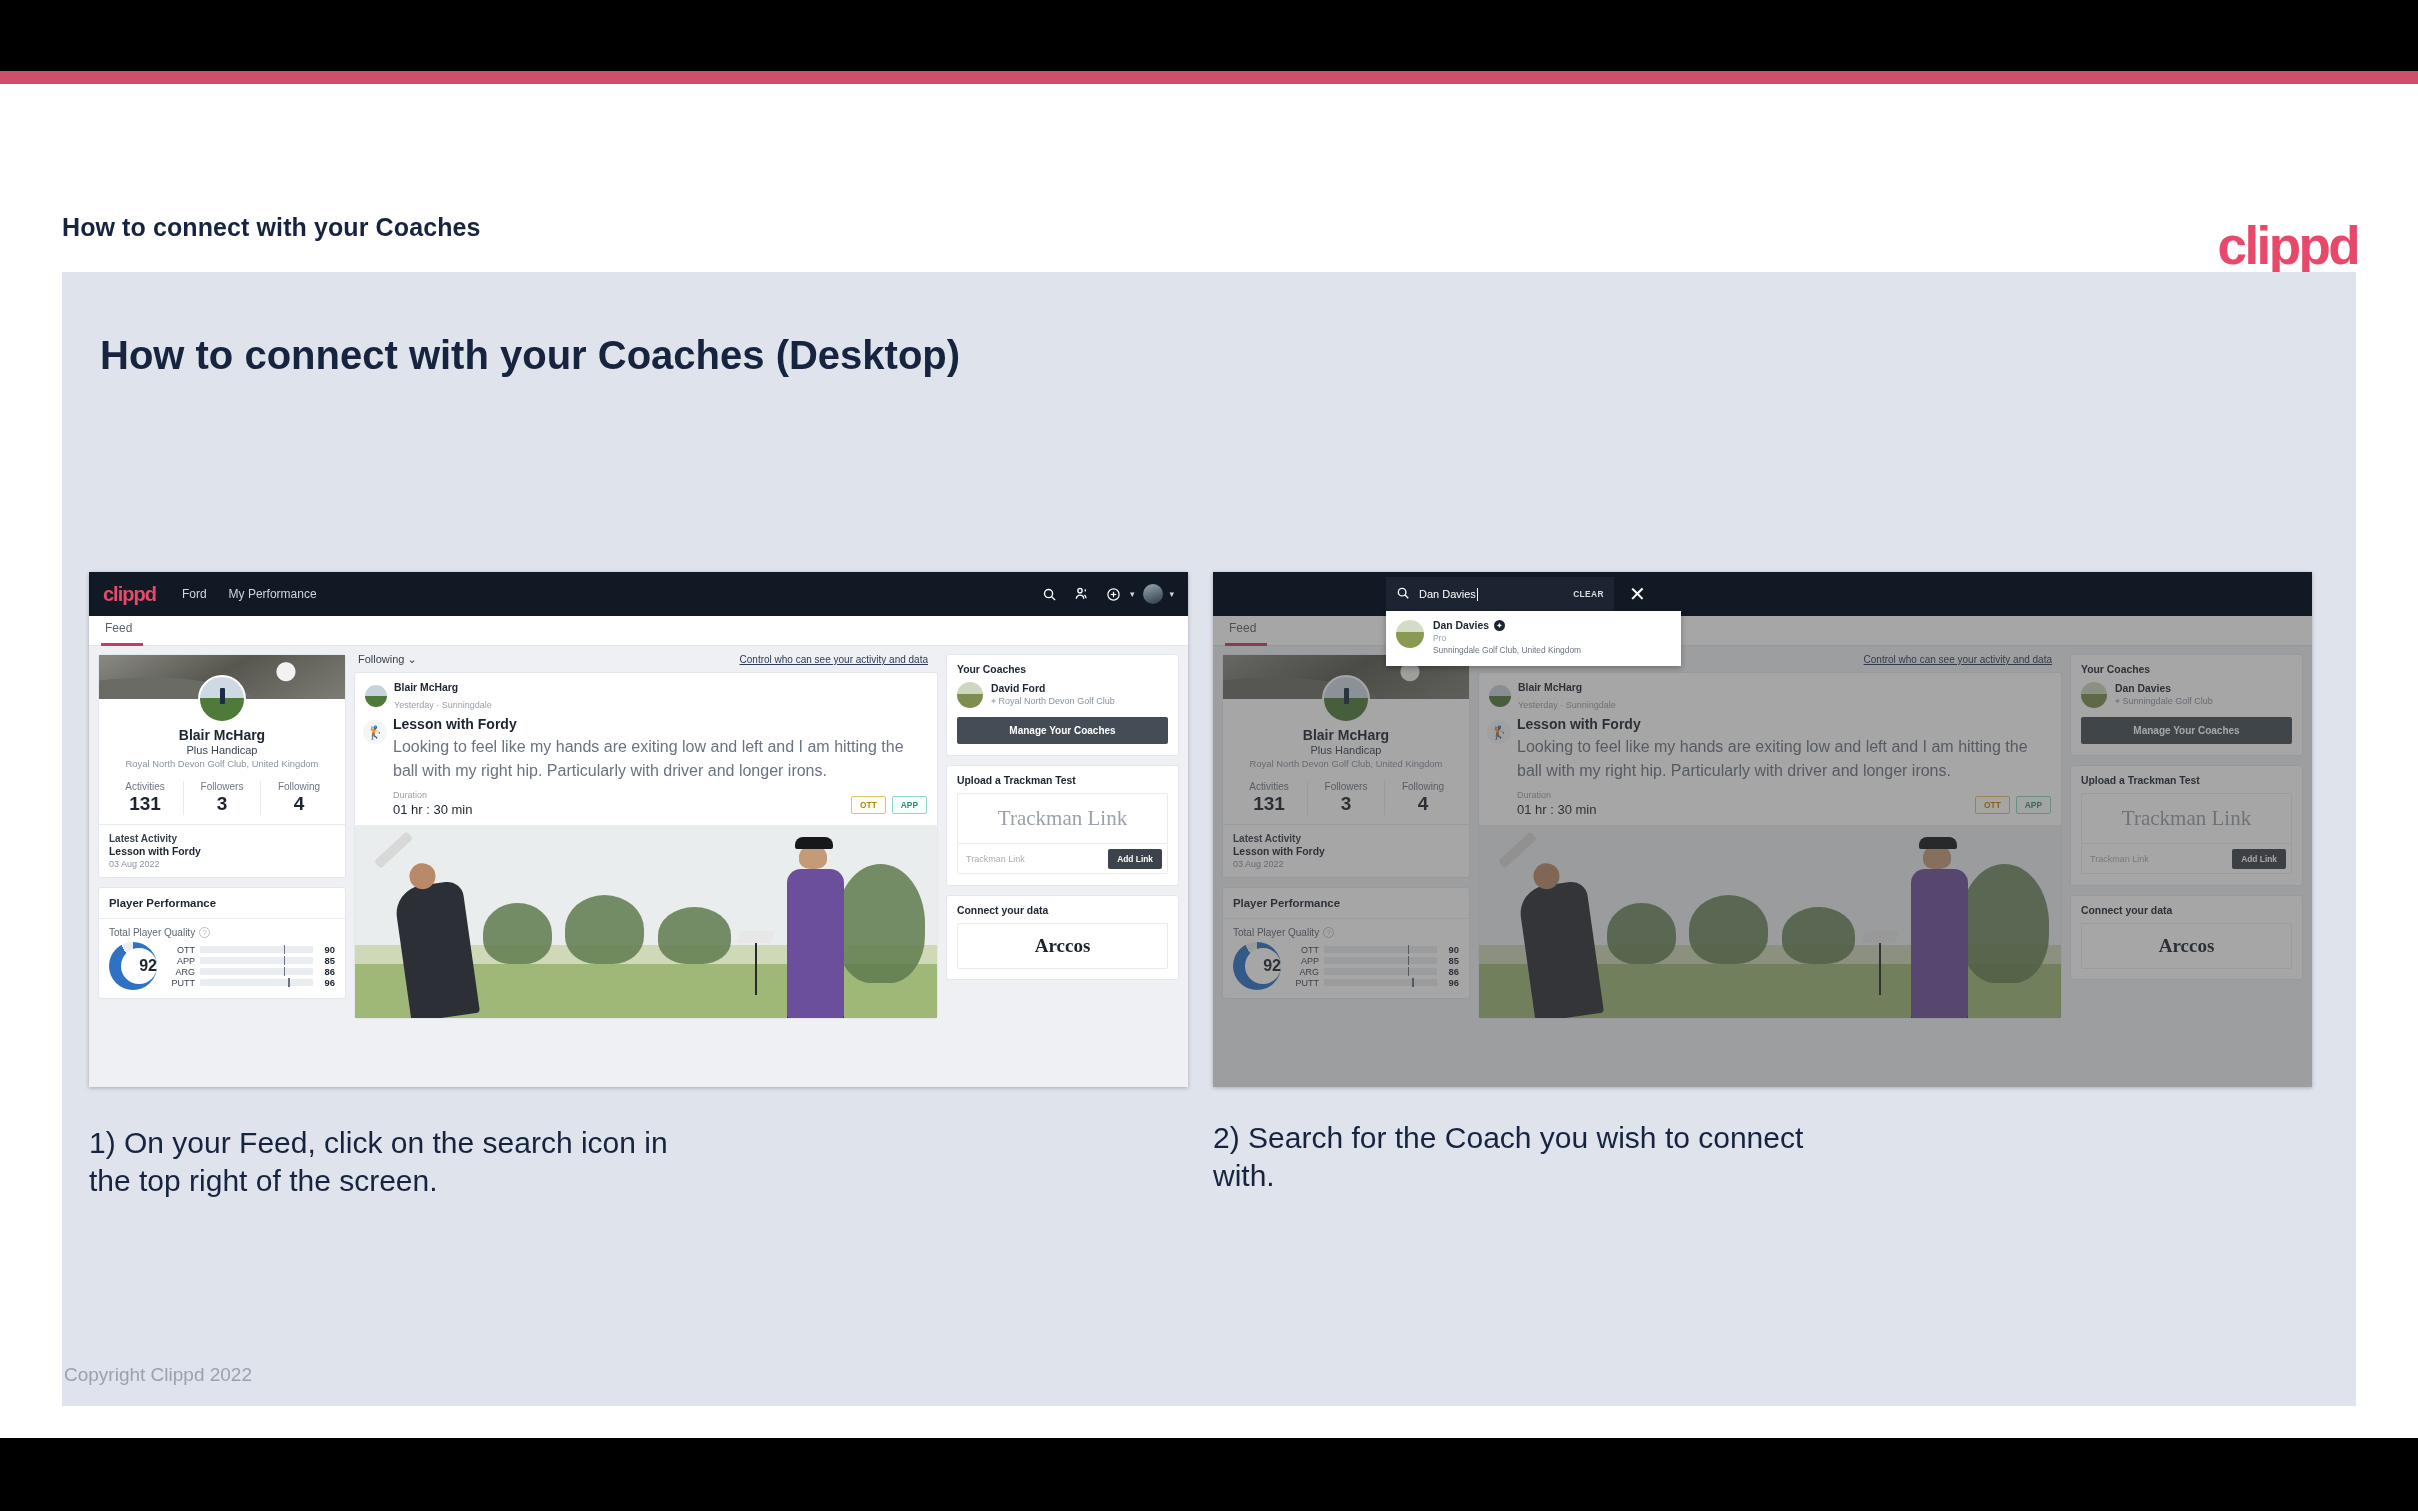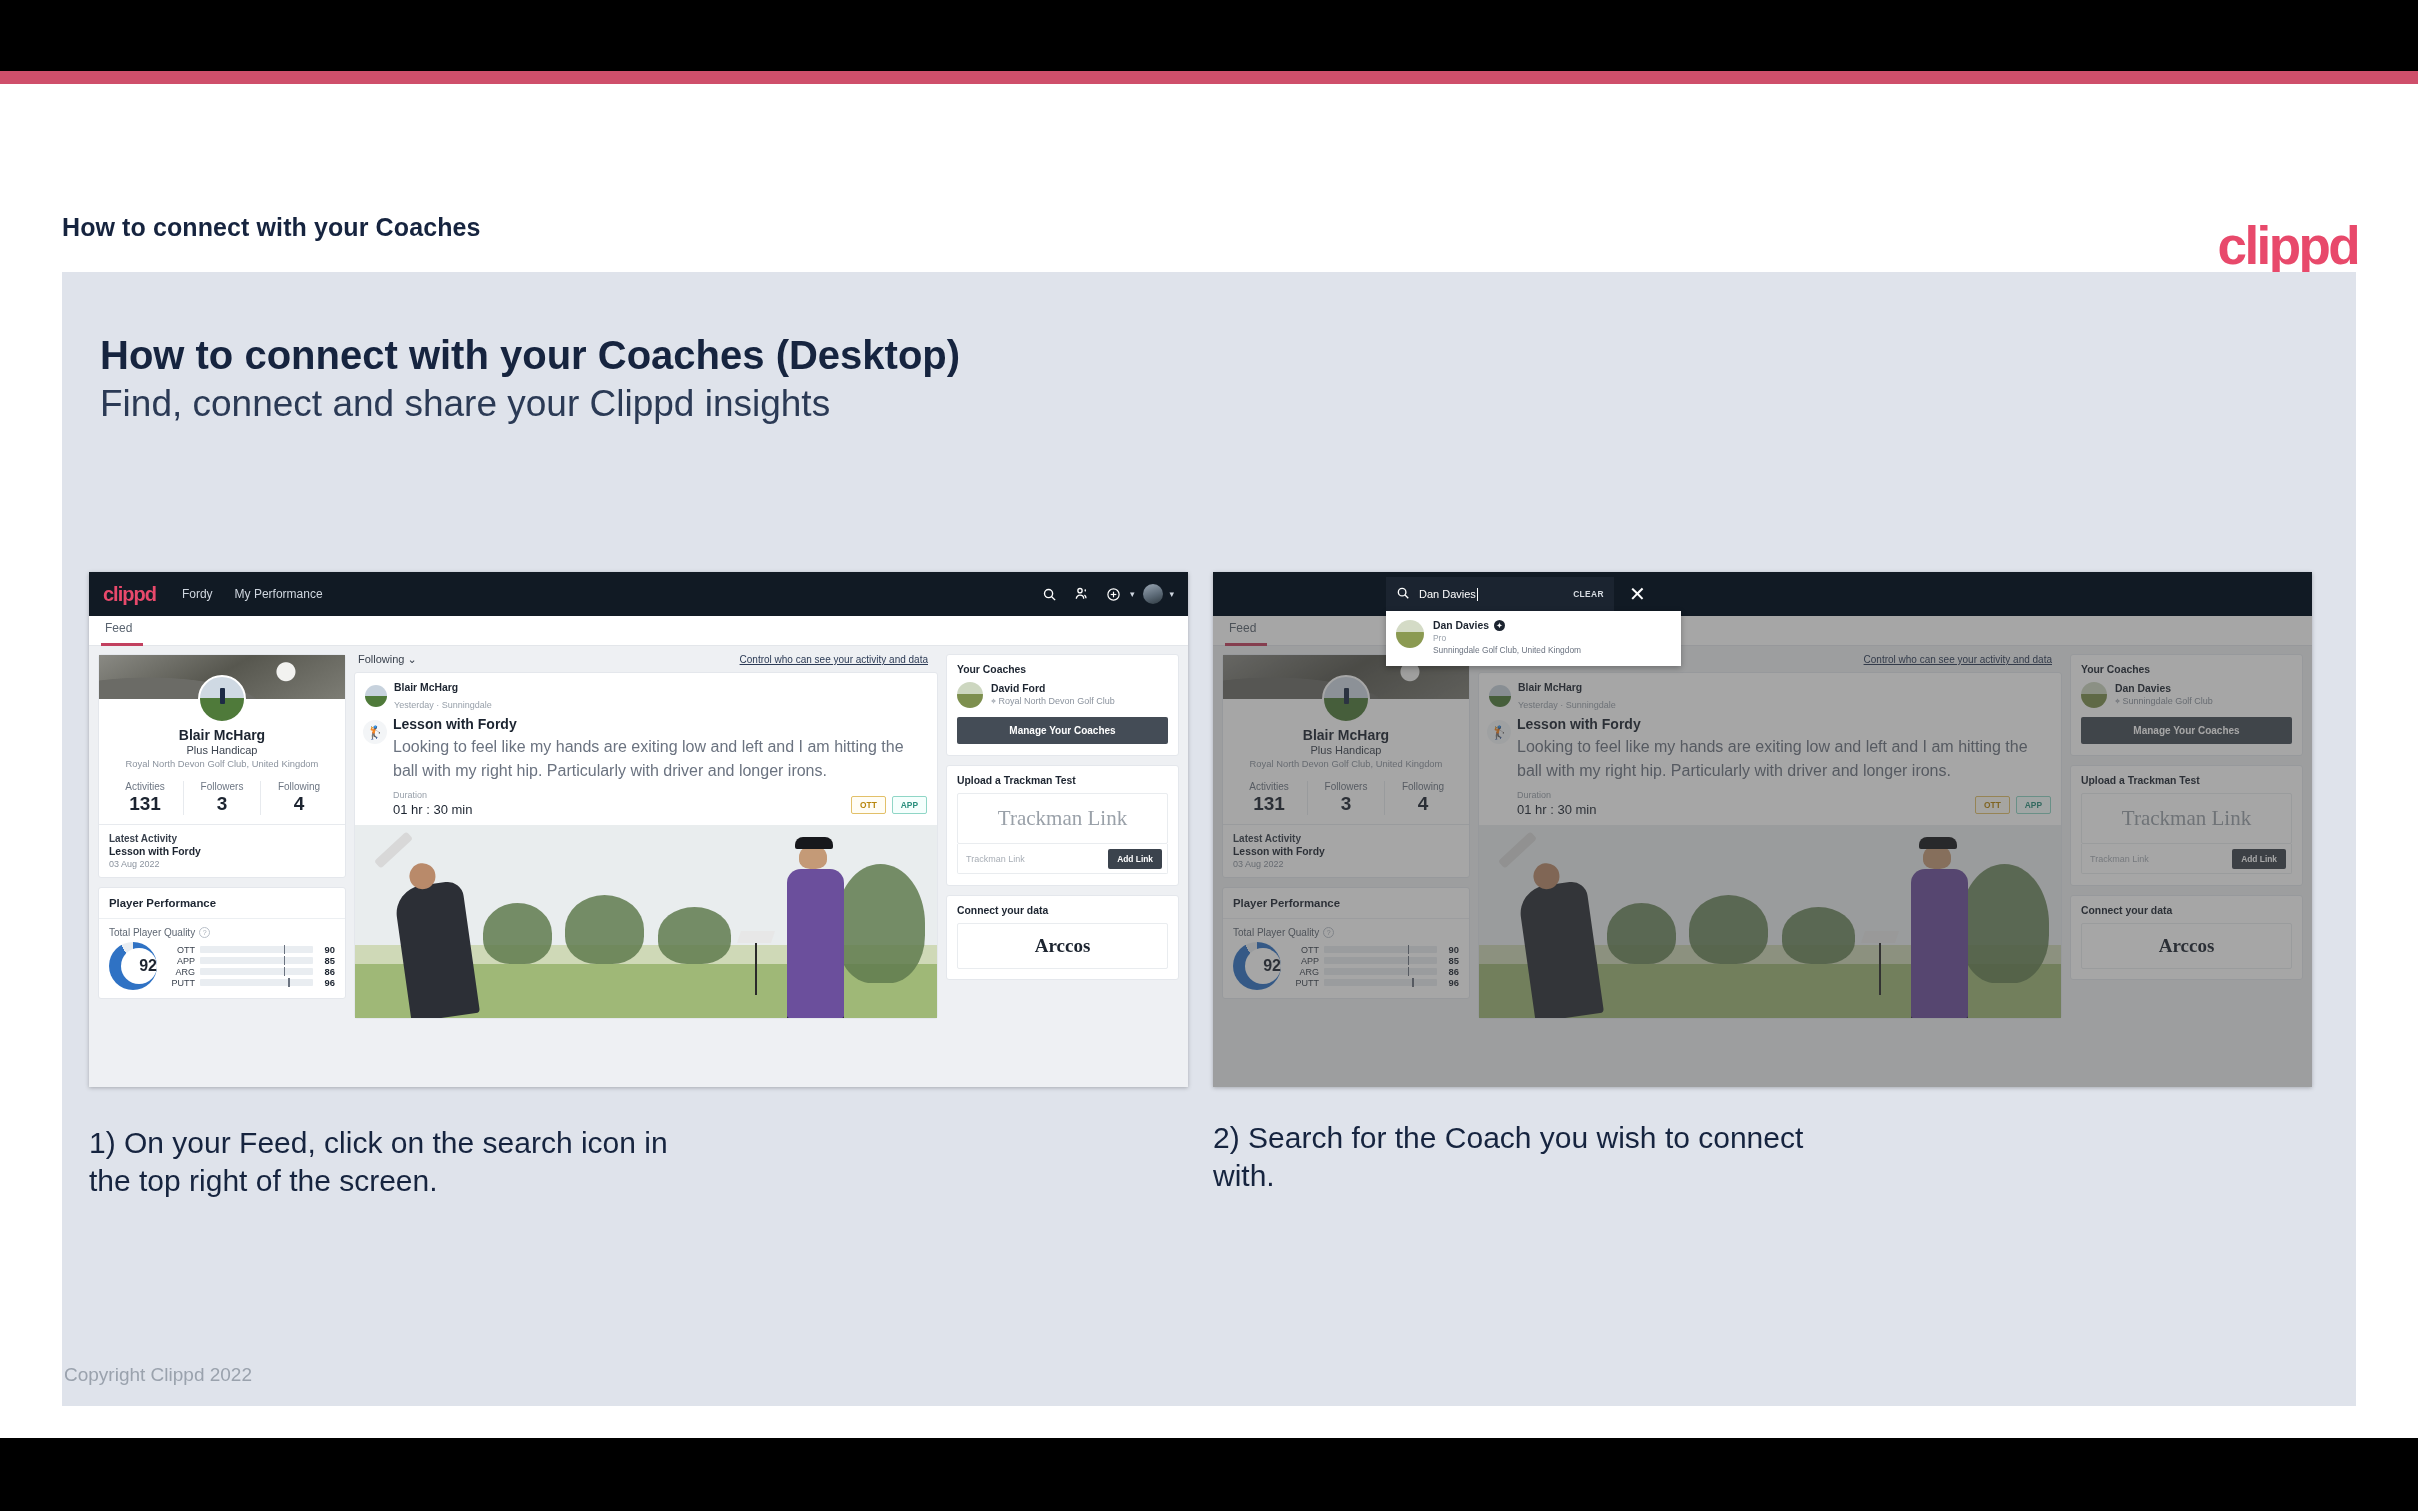--- a/index.html
+++ b/index.html
@@ -313,28 +313,27 @@
   <div class="bar-black-bot"></div>
 
   <div class="slide-header">
     <div class="kicker">How to connect with your Coaches</div>
     <div class="logo">clippd</div>
     <div class="header-rule"></div>
   </div>
 
   <div class="panel">
     <div class="title">How to connect with your Coaches (Desktop)</div>
-    <div class="subtitle">Find, connect and share your Clippd insights</div>
   </div>
 
   <div class="shot" id="shot1">
 
     <div class="appnav">
       <span class="brand">clippd</span>
-      <span class="navlink">Fordy</span>
+      <span class="navlink">Ford</span>
       <span class="navlink">My Performance</span>
       <span class="navspacer"></span>
       <span class="navicon">
         <svg width="15" height="15" viewBox="0 0 24 24" fill="none" stroke="#fff" stroke-width="2.2">
           <circle cx="10.5" cy="10.5" r="6.5"></circle>
             <line x1="15.5" y1="15.5" x2="21" y2="21"></line>
         </svg>
       </span>
       <span class="navicon">
         <svg width="16" height="16" viewBox="0 0 24 24" fill="none" stroke="#fff" stroke-width="2">

